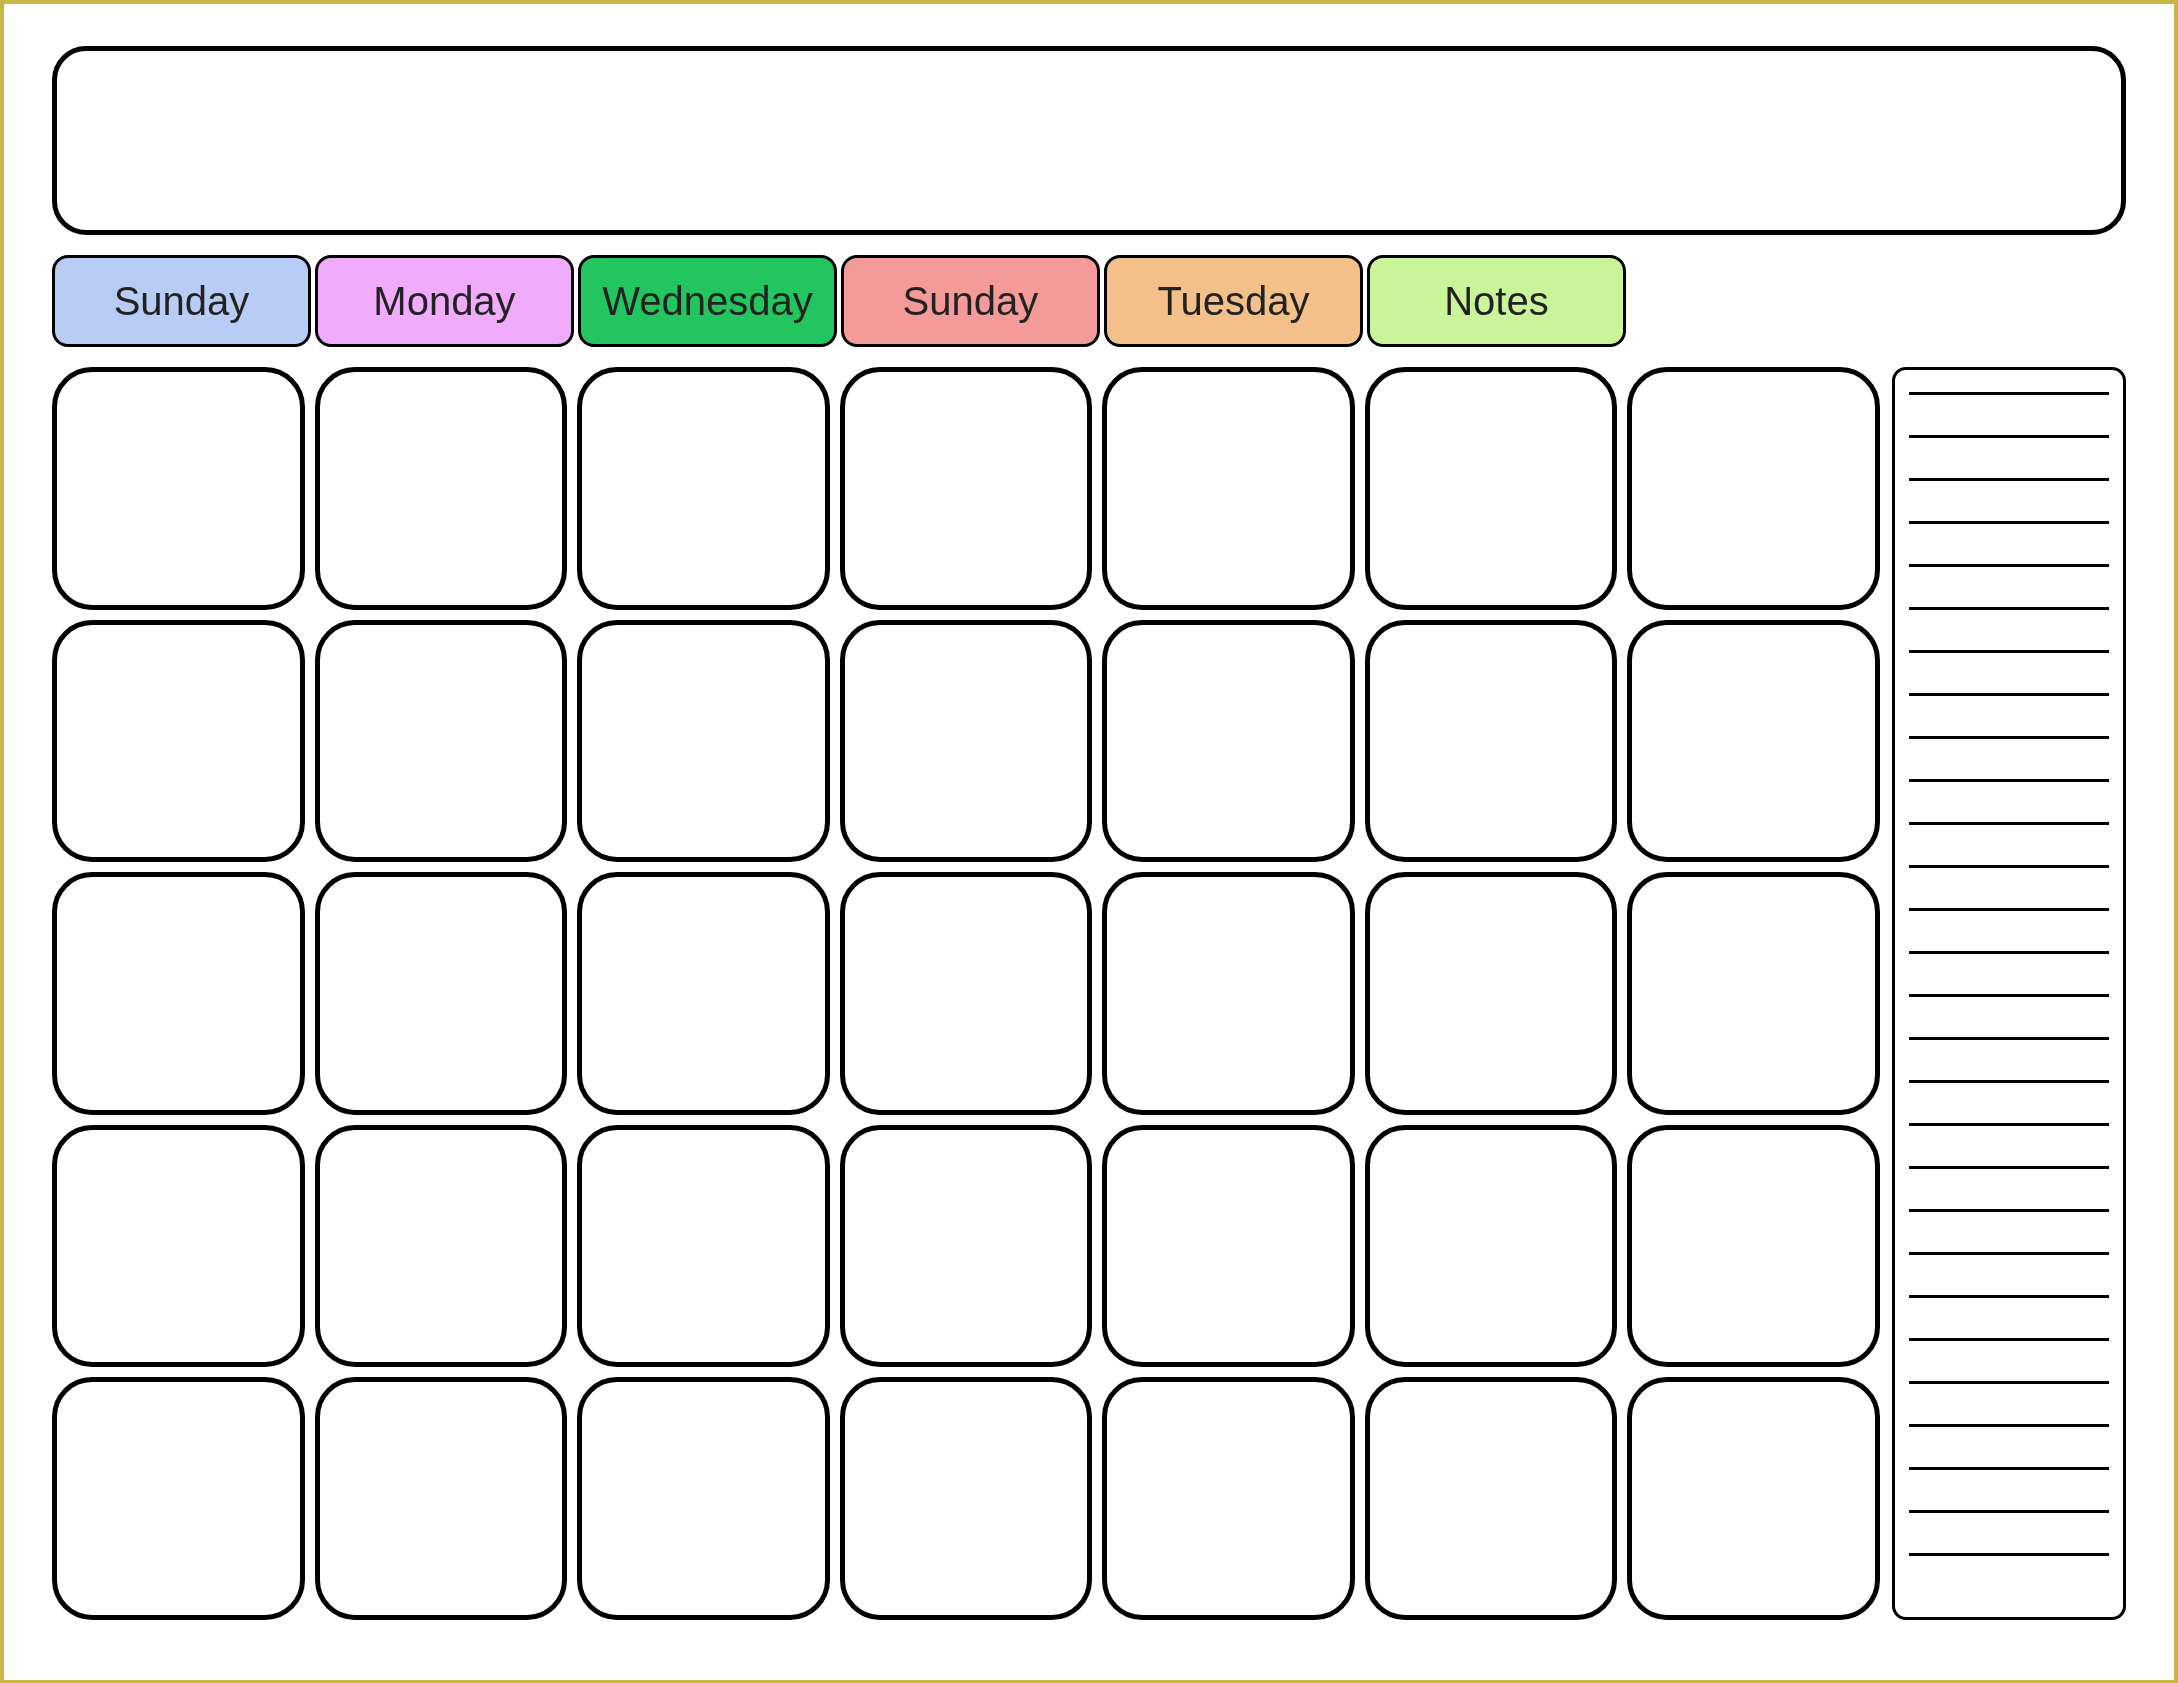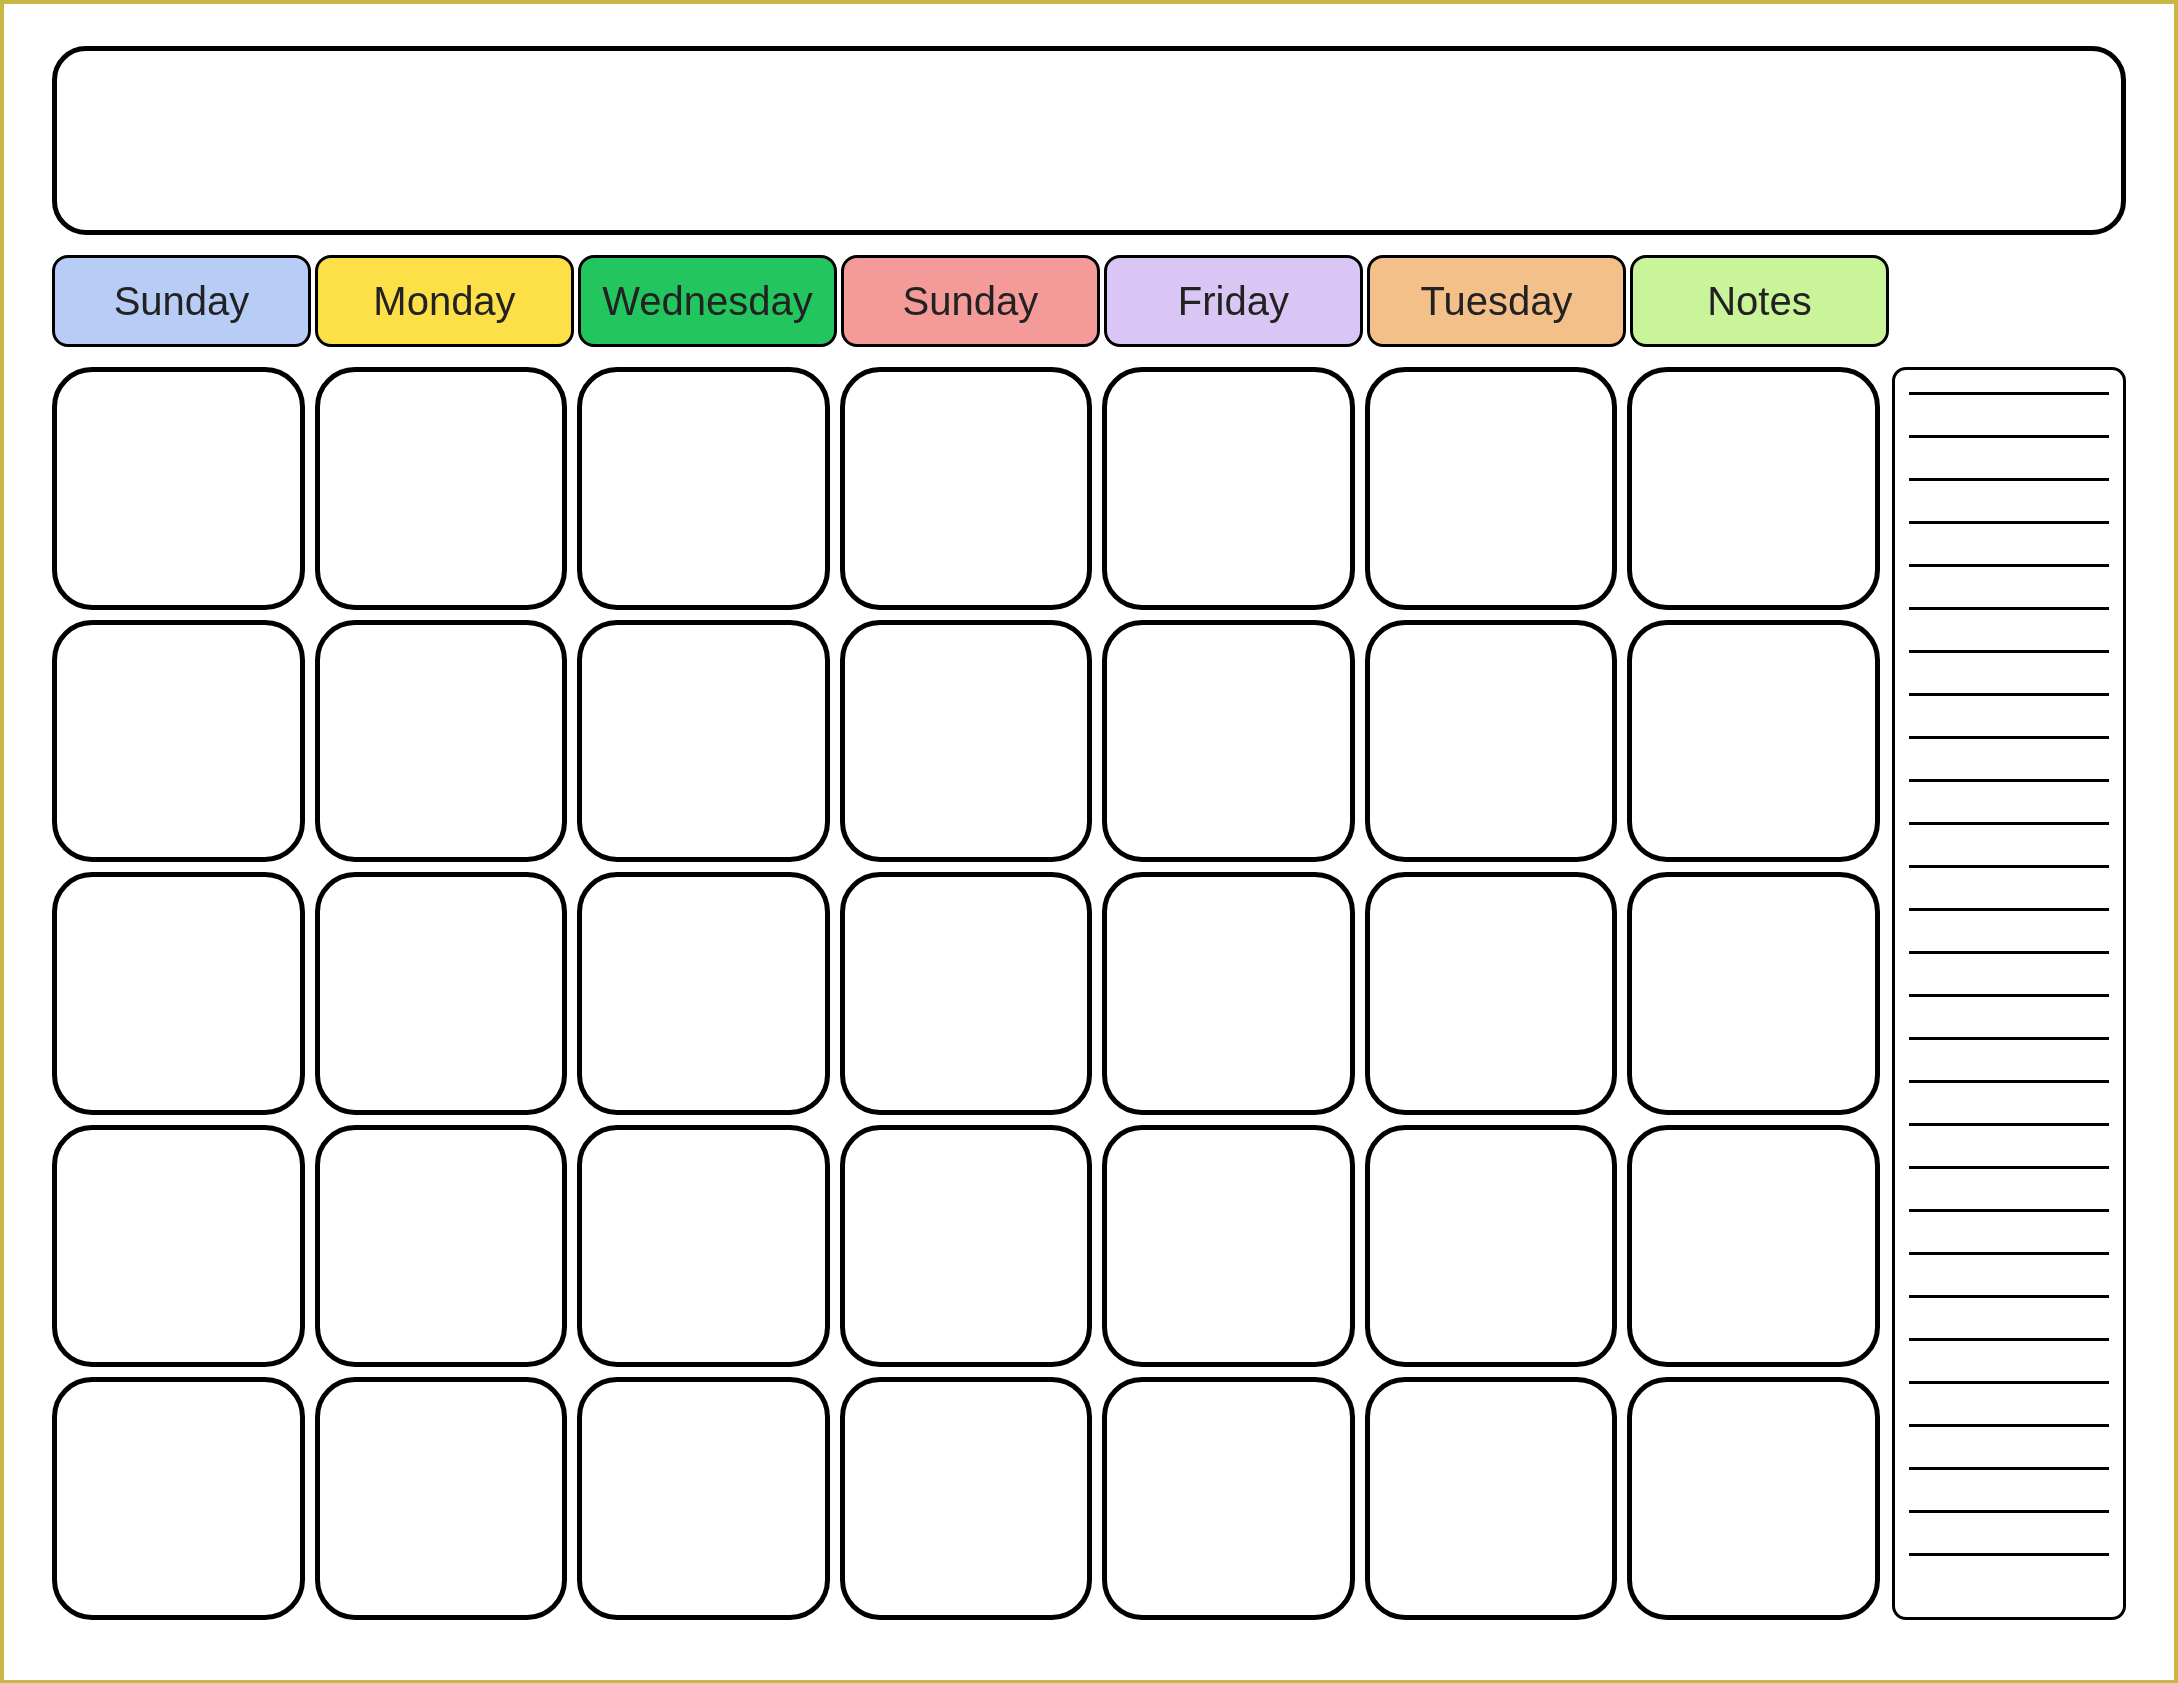--- a/index.html
+++ b/index.html
@@ -77,24 +77,23 @@
 </style>
 </head>
 <body>
 
 <div class="page">
 
   <div class="title-bar"></div>
 
   <div class="headers">
     <div class="hdr" style="background:#b8cdf5">Sunday</div>
-    <div class="hdr" style="background:#fde047">Monday</div>
+    <div class="hdr" style="background:#f0abfc">Monday</div>
     <div class="hdr" style="background:#22c55e">Wednesday</div>
     <div class="hdr" style="background:#f49a99">Sunday</div>
-    <div class="hdr" style="background:#d9c6f4">Friday</div>
     <div class="hdr" style="background:#f4c08a">Tuesday</div>
     <div class="hdr" style="background:#c9f49a">Notes</div>
   </div>
 
   <div class="body-row">
     <div class="grid">
       <div class="cell"></div>
       <div class="cell"></div>
       <div class="cell"></div>
       <div class="cell"></div>

